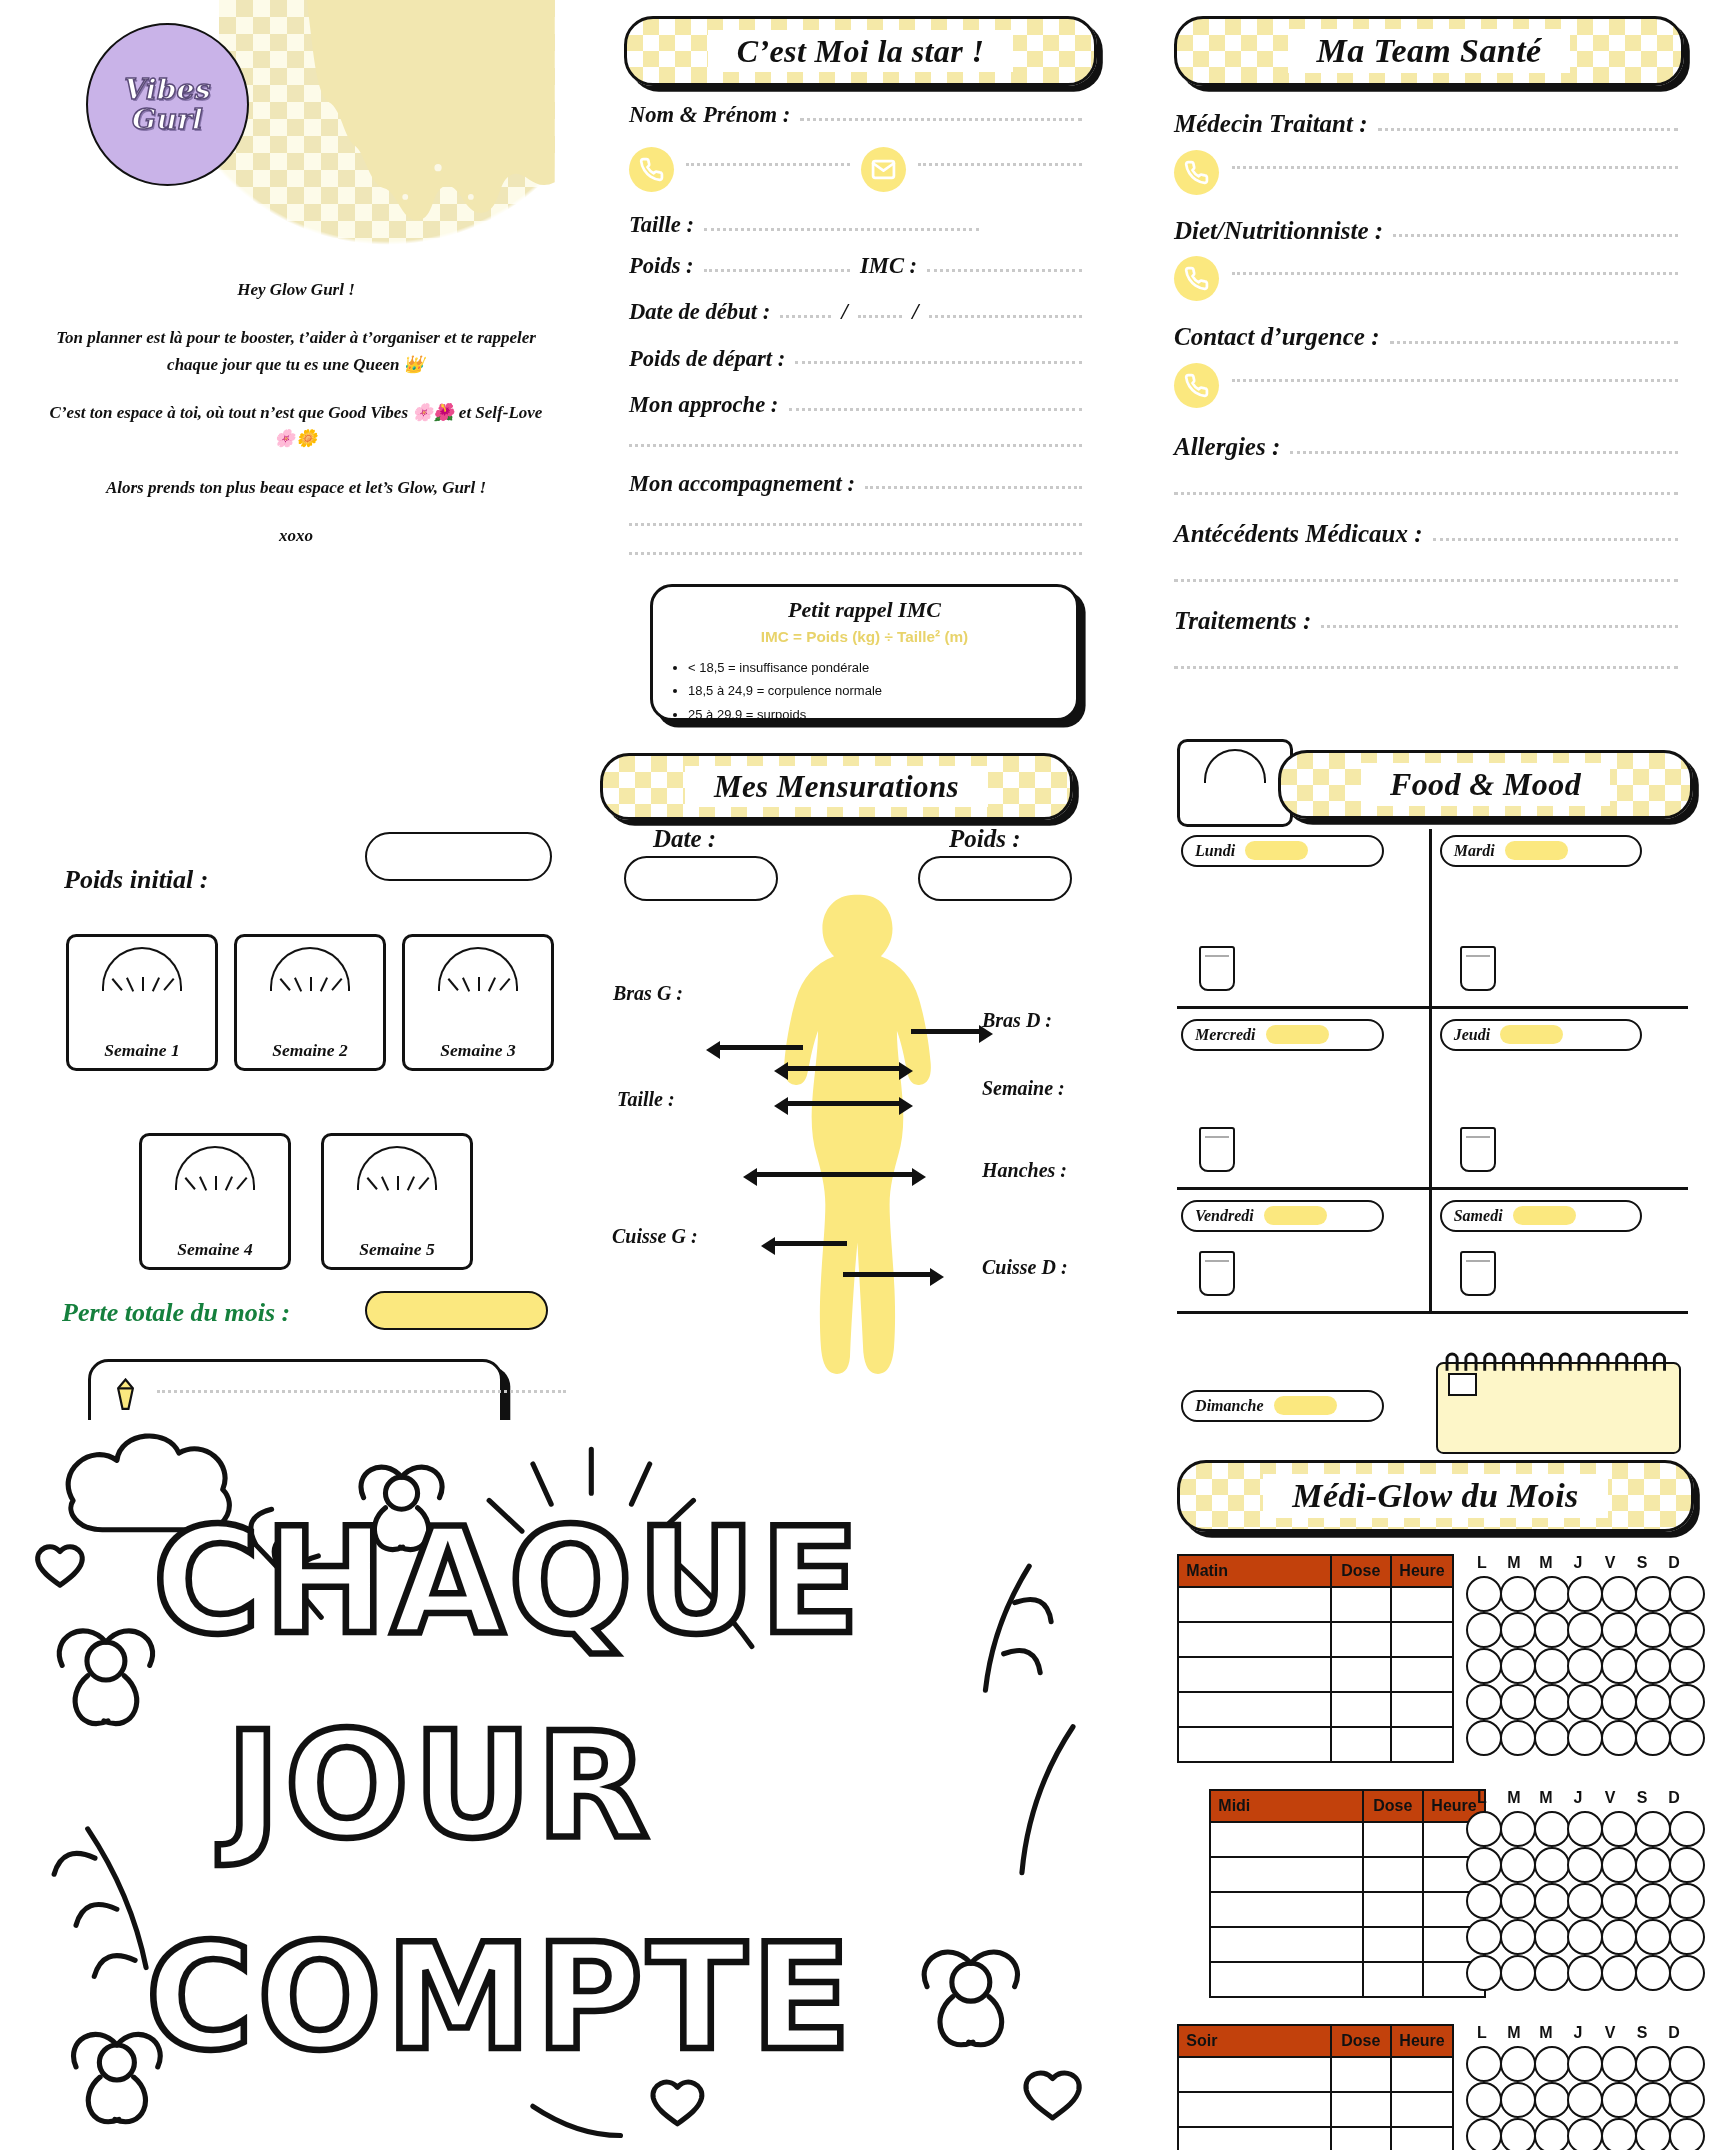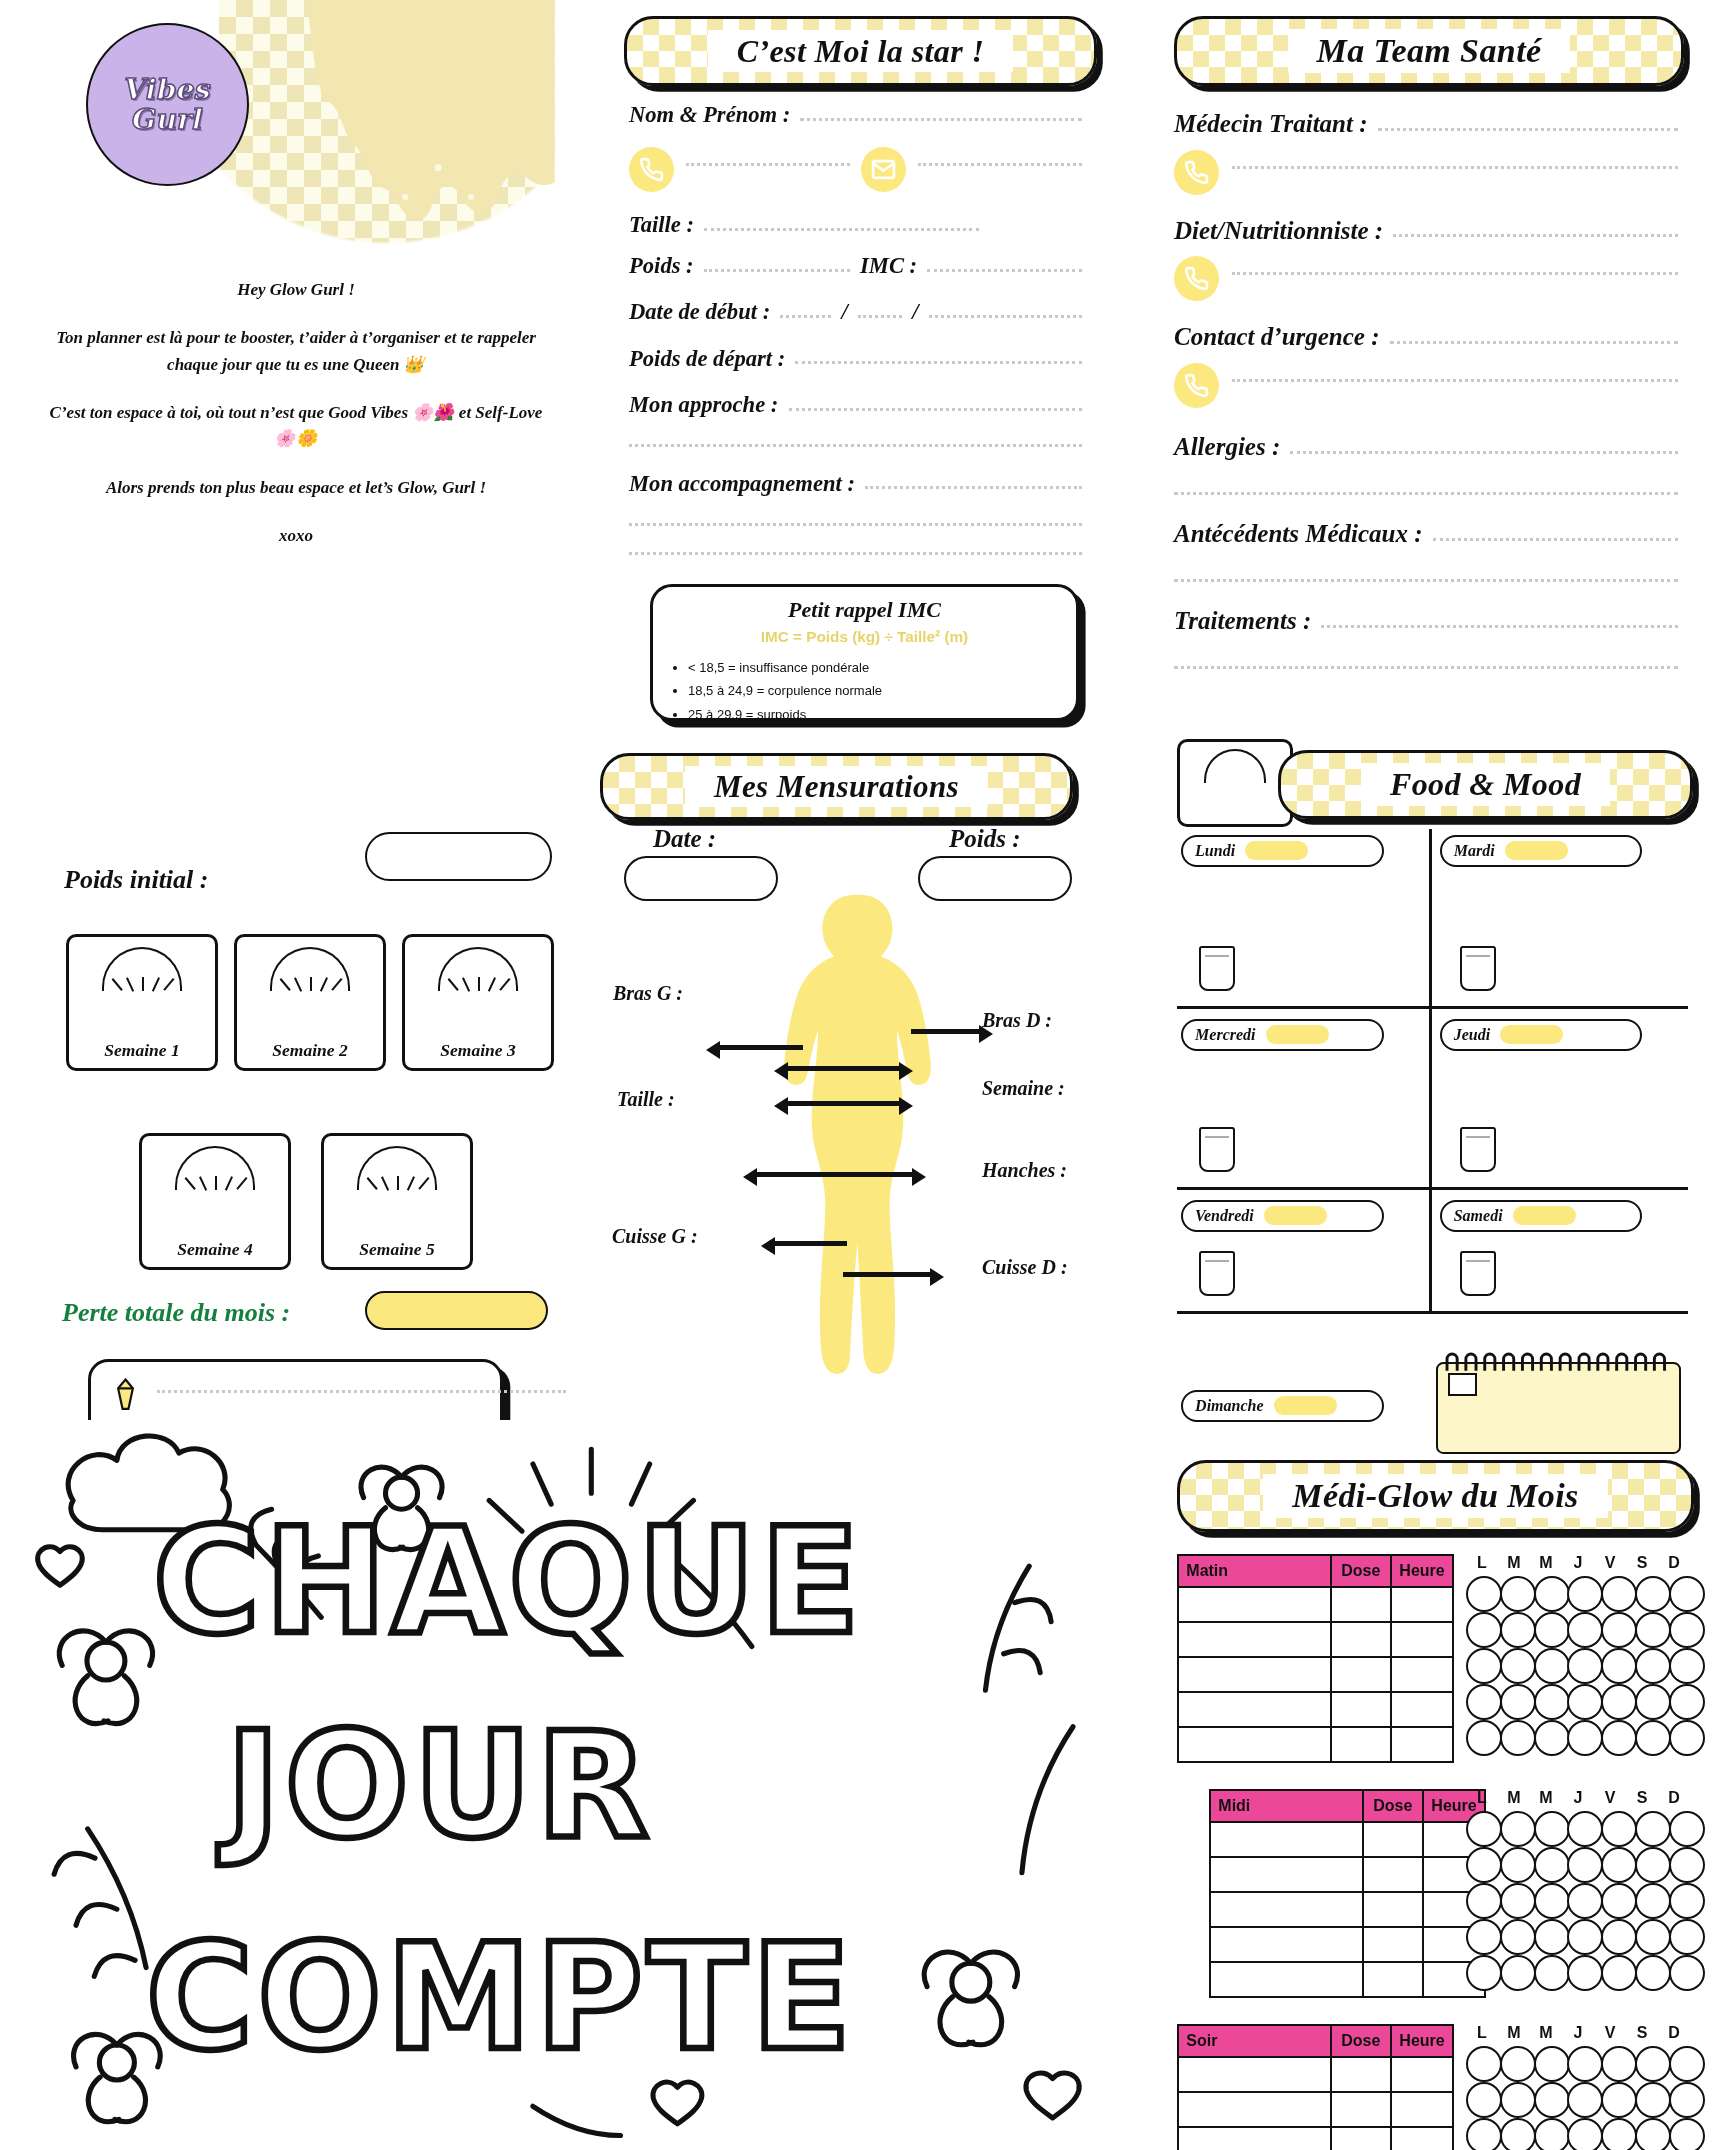--- a/index.html
+++ b/index.html
@@ -166,21 +166,21 @@
     position:relative;background:#fff;
   }
   .glass:after{
     content:"";position:absolute;left:3.7px;right:3.7px;top:7.3px;height:2.2px;background:#111;opacity:.35;
   }
 
   
   .mtable{width:100%;border-collapse:collapse;}
   .mtable th,.mtable td{border:2.2px solid #111;}
   .mtable th{
-    background:#ec4899;font-weight:bold;font-size:16px;color:#111;
+    background:#c2410c;font-weight:bold;font-size:16px;color:#111;
     font-family:"Liberation Sans",sans-serif;
     padding:5.8px 7.3px;text-align:left;
   }
   .mtable td{height:31px;background:#fff;}
   .dayhdr{
     display:flex;font-family:"Liberation Sans",sans-serif;
     font-size:16px;font-weight:bold;color:#111;
   }
   .dayhdr span{width:32px;text-align:center;}
   .circlerow{display:flex;}

